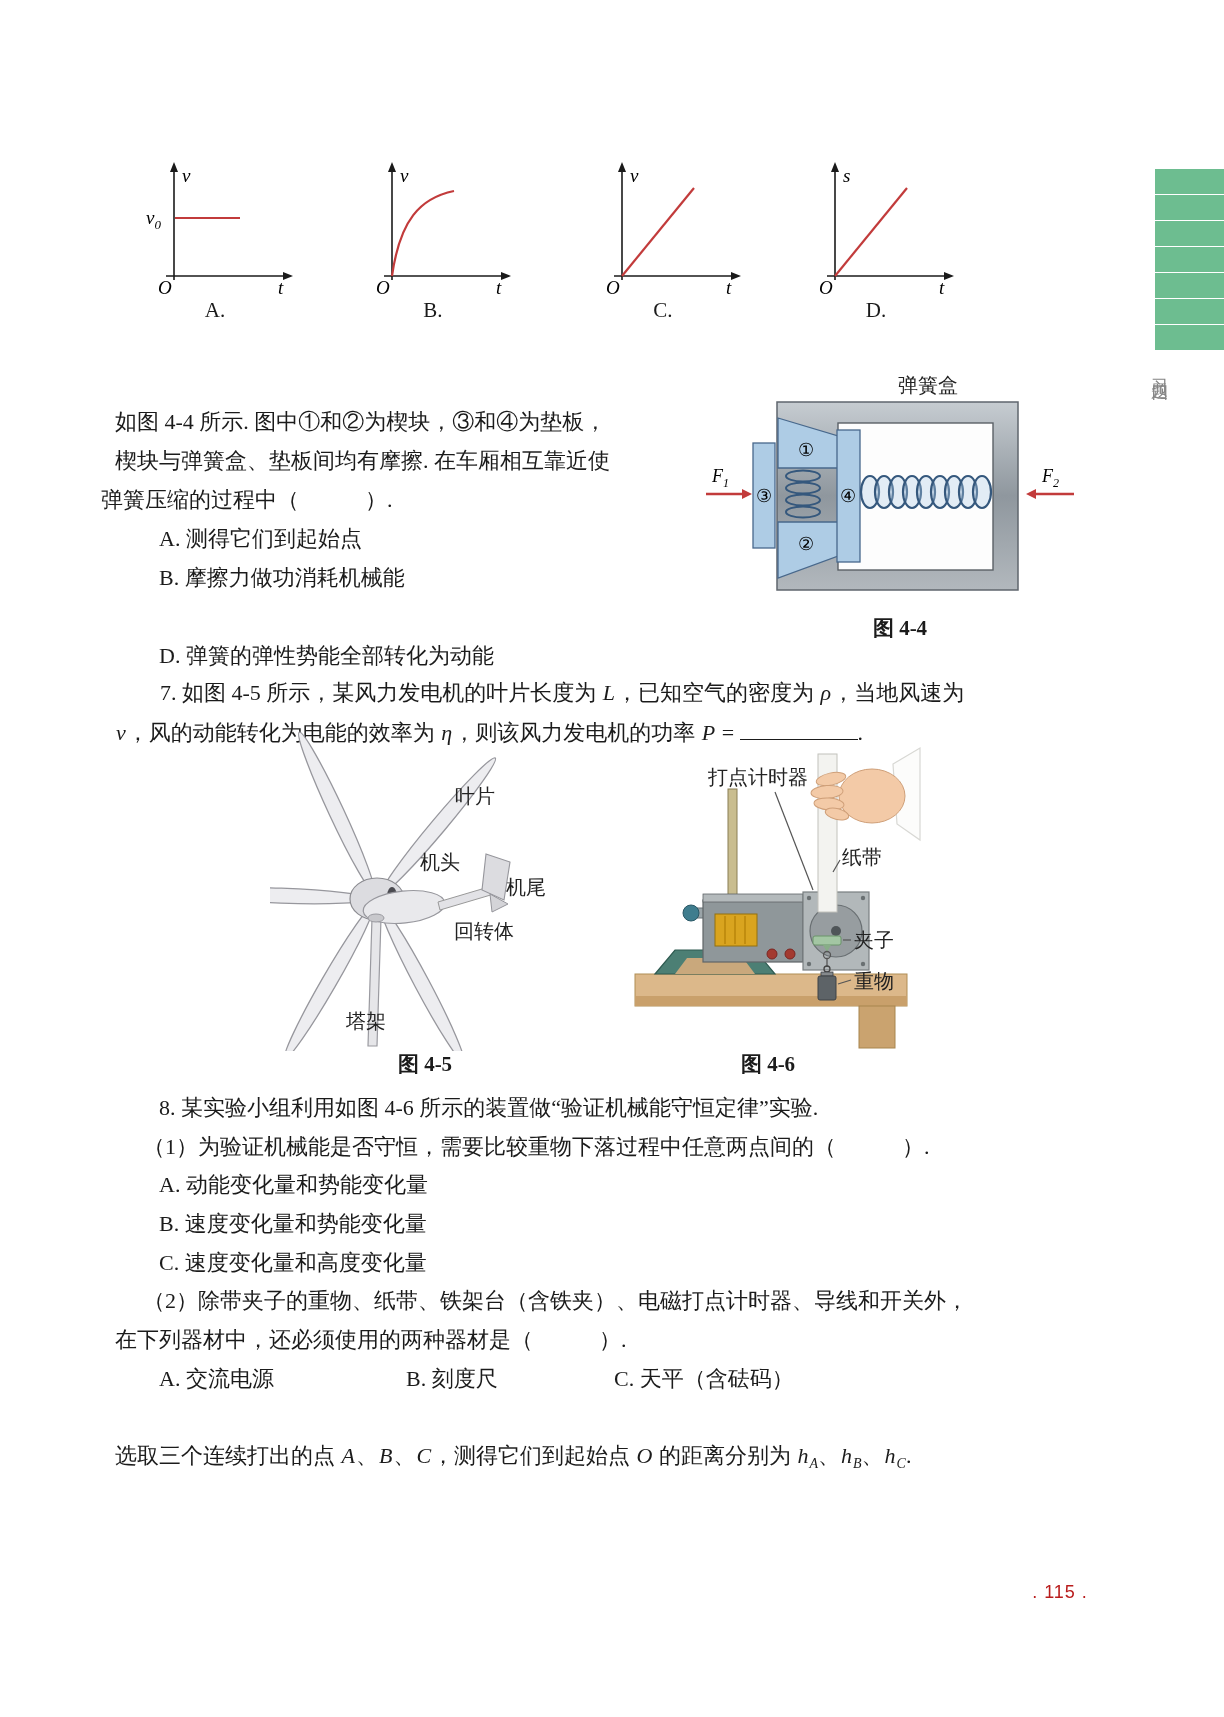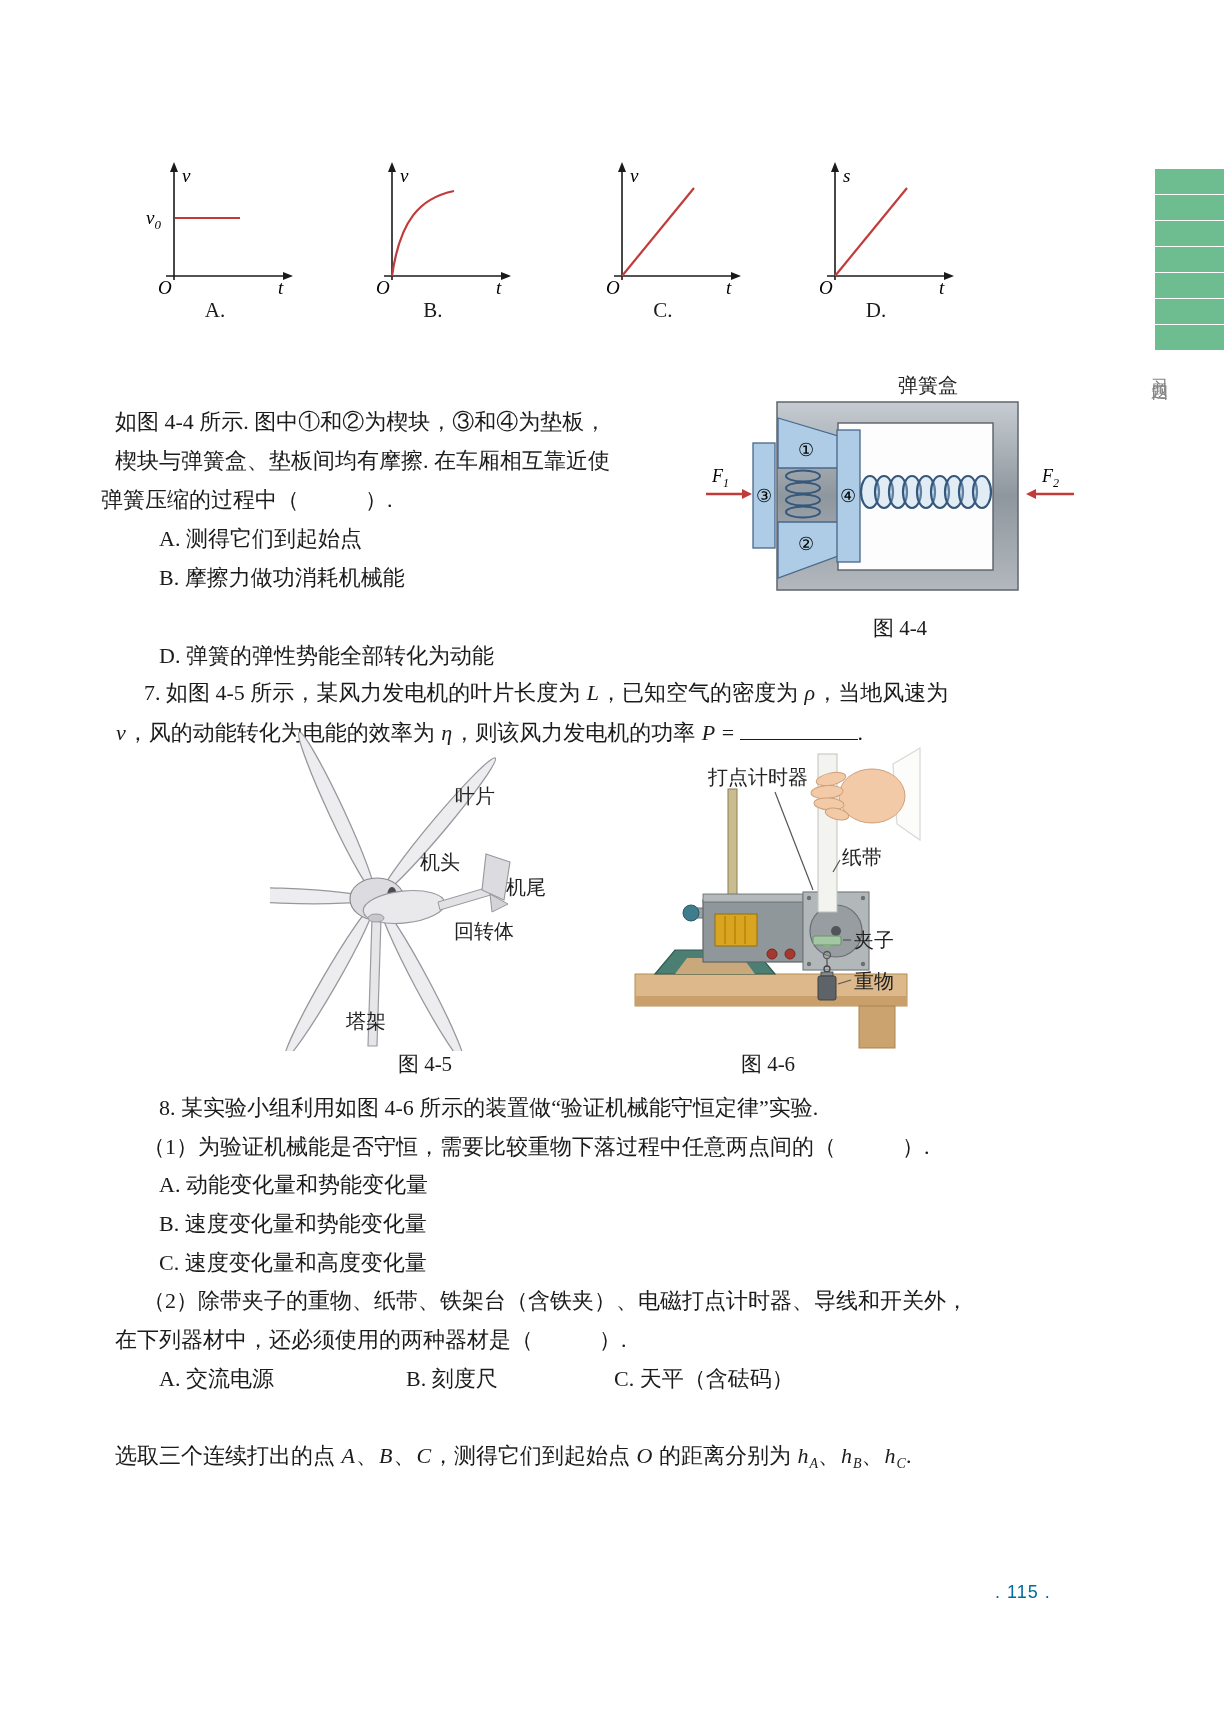--- a/index.html
+++ b/index.html
@@ -2,36 +2,36 @@
 <html><head>
 <meta charset="utf-8">
 <style>
   html,body{margin:0;padding:0;background:#e8e8e8;}
   #page{position:relative;width:1224px;height:1717px;background:#ffffff;overflow:hidden;
         font-family:"Liberation Serif","DejaVu Serif",serif;color:#1b1b1b;}
   .tl{position:absolute;font-size:22px;line-height:30px;white-space:nowrap;}
   .it{font-style:italic;padding:0 1px;}
   .sb{font-size:14px;font-style:italic;vertical-align:-5px;}
   .blank{display:inline-block;width:118px;height:1em;border-bottom:1.6px solid #1b1b1b;}
-  .cap{position:absolute;width:160px;text-align:center;font-size:21px;}
+  .cap{position:absolute;width:160px;text-align:center;font-size:21px;font-weight:bold;}
   .optletter{position:absolute;width:170px;text-align:center;font-size:21px;}
   .gsvg{position:absolute;}
   svg text{font-family:"Liberation Serif","DejaVu Serif",serif;}
   .axis{stroke:#1a1a1a;stroke-width:1.6;}
   .red{stroke:#c23b3b;stroke-width:2.2;fill:none;}
   .blade{fill:#ededf0;stroke:#97979d;stroke-width:1.3;}
   .skin{fill:#f3caa7;stroke:#cf9f78;stroke-width:1;}
   .ptr{stroke:#555;stroke-width:1.2;fill:none;}
   .figlabel{font-size:20px;fill:#222;}
   #sidebar-blocks{position:absolute;left:1155px;top:169px;width:69px;display:flex;flex-direction:column;gap:1px;}
   #sidebar-blocks div{height:25px;background:#6dbd90;}
   #sidebar-label{position:absolute;left:1148px;top:366px;writing-mode:vertical-rl;
                  font-size:17px;color:#858585;letter-spacing:3px;}
-  #pageno{position:absolute;left:995px;top:1582px;width:130px;text-align:left;
-          font-family:"Liberation Sans","DejaVu Sans",sans-serif;font-size:18px;color:#0369a1;letter-spacing:1px;}
+  #pageno{position:absolute;left:995px;top:1582px;width:130px;text-align:center;
+          font-family:"Liberation Sans","DejaVu Sans",sans-serif;font-size:18px;color:#b91c1c;letter-spacing:1px;}
 </style>
 </head>
 <body>
 
 <div id="page">
 
   <svg class="gsvg" style="left:130px;top:158px" width="170" height="140" viewBox="0 0 170 140">
     <line class="axis" x1="44" y1="122" x2="44" y2="10"></line>
     <polygon points="44,4 40,14 48,14" fill="#1a1a1a"></polygon>
     <line class="axis" x1="36" y1="118" x2="156" y2="118"></line>
@@ -137,21 +137,21 @@
     </g>
 
     <g>
       <line x1="334" y1="122" x2="374" y2="122" stroke="#c23b3b" stroke-width="2.5"></line>
       <polygon points="326,122 336,117 336,127" fill="#c23b3b"></polygon>
       <text x="342" y="110" font-size="18" font-style="italic"><tspan>F</tspan><tspan dy="5" font-size="12">2</tspan></text>
     </g>
   </svg>
   <div class="cap" style="left:820px;top:614px">图 4-4</div>
 
-  <div class="tl" style="left:144px;top:678px"><span>7. 如图 4-5 所示，某风力发电机的叶片长度为 </span><span class="it">L</span><span>，已知空气的密度为 </span><span class="it">ρ</span><span>，当地风速为</span></div>
+  <div class="tl" style="left:160px;top:678px"><span>7. 如图 4-5 所示，某风力发电机的叶片长度为 </span><span class="it">L</span><span>，已知空气的密度为 </span><span class="it">ρ</span><span>，当地风速为</span></div>
   <div class="tl" style="left:115px;top:717px"><span class="it">v</span><span>，风的动能转化为电能的效率为 </span><span class="it">η</span><span>，则该风力发电机的功率 </span><span class="it">P</span><span> = </span><span class="blank"></span><span>.</span></div>
 
   <svg class="gsvg" style="left:270px;top:706px" width="300" height="345" viewBox="0 0 300 345">
 
     <polygon points="102,212 111,212 107,340 98,340" fill="#e6e6e9" stroke="#9a9aa0" stroke-width="1.2"></polygon>
 
     <g transform="translate(107,193)">
       <g transform="rotate(-50)">
           <ellipse class="blade" cx="96" cy="0" rx="88" ry="7.5"></ellipse>
         </g>

